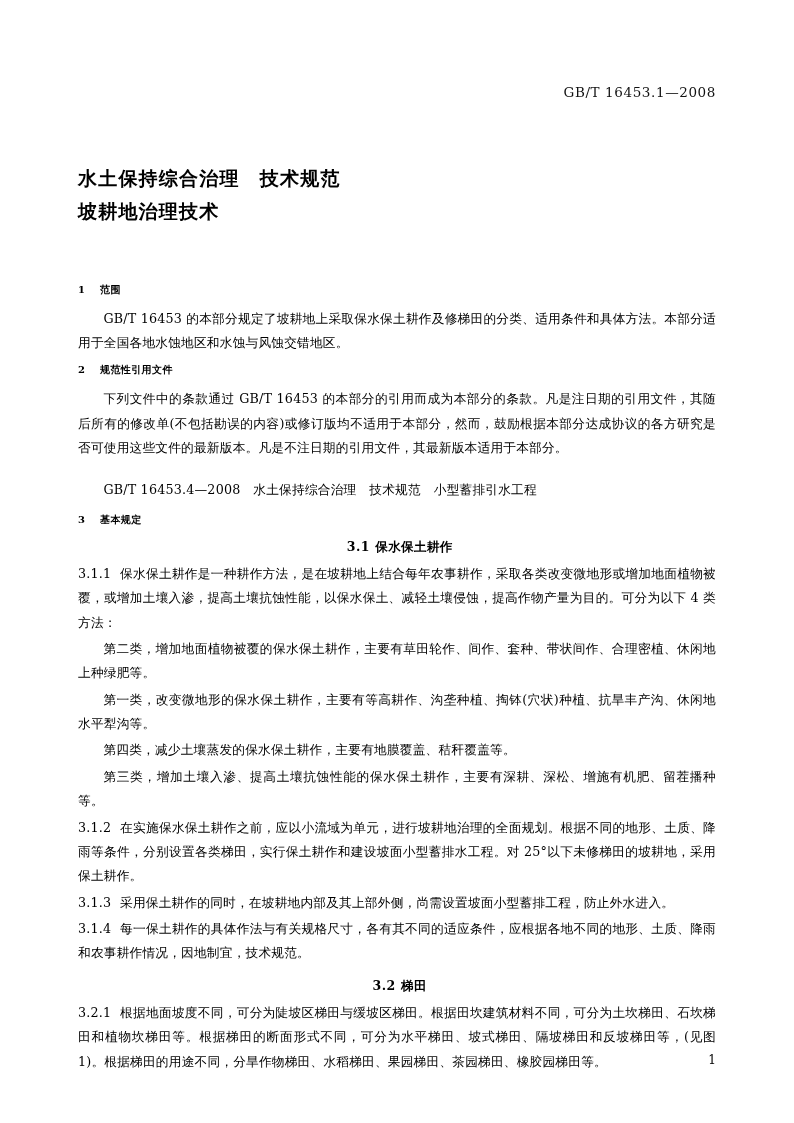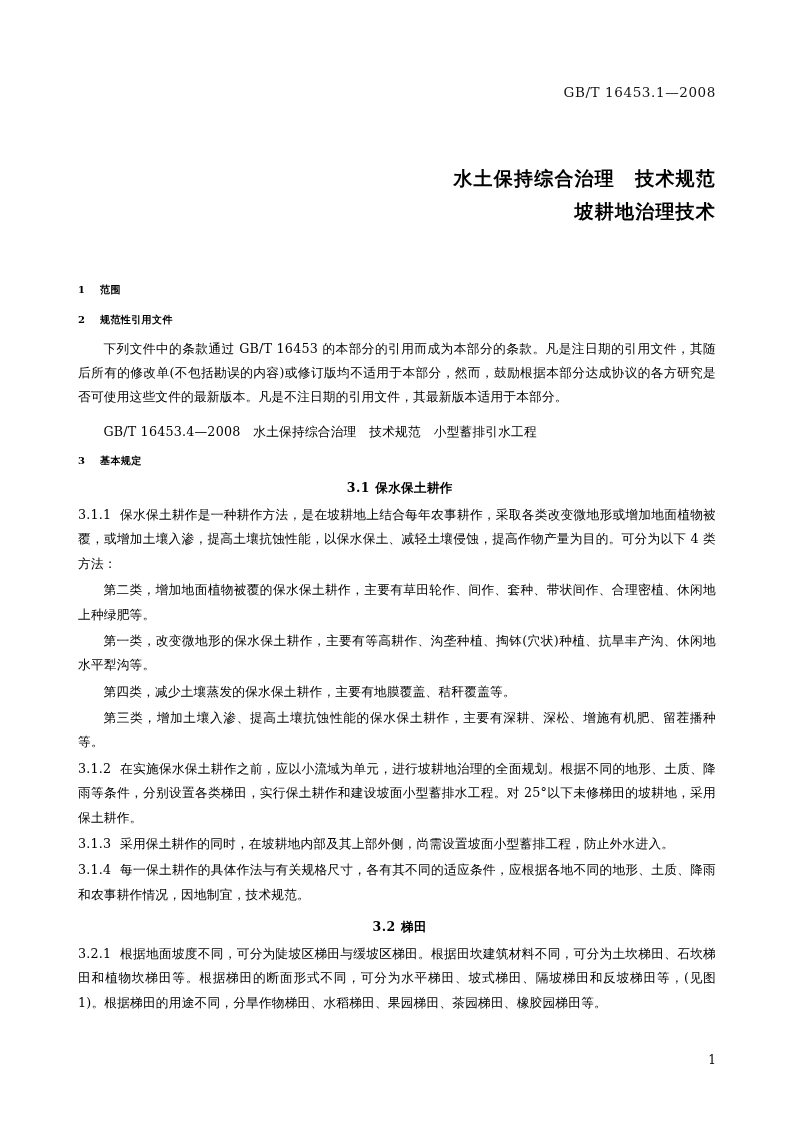--- a/index.html
+++ b/index.html
@@ -25,21 +25,21 @@
   }
   .header {
     text-align: right;
     font-size: 13.5px;
     letter-spacing: 0.6px;
     font-family: "DejaVu Serif", "Liberation Serif", serif;
     margin: 0 0 62px 0;
     color: #111;
   }
   .doc-title {
-    text-align: right;
+    text-align: left;
     font-size: 19px;
     font-weight: bold;
     letter-spacing: 1.2px;
     line-height: 1.75;
     margin: 0 0 54px 0;
   }
   .doc-title .line2 {
     display: block;
   }
   .sec-num-title {
@@ -76,21 +76,21 @@
   }
   p.hang {
     padding-left: 0;
   }
   p.hang .lbl {
     display: inline-block;
     min-width: 42px;
   }
   p.ref-line {
     text-indent: 2em;
-    margin-top: 10px;
+    margin-top: 18px;
     margin-bottom: 10px;
   }
   .page-number {
     position: absolute;
     right: 78px;
     bottom: 56px;
     font-size: 12px;
     font-family: "DejaVu Serif", "Liberation Serif", serif;
   }
   .spacer-sm { height: 6px; }
@@ -103,20 +103,21 @@
   <div class="header">GB/T 16453.1—2008</div>
 
   <div class="doc-title">
     <span>水土保持综合治理　技术规范</span>
     <span class="line2">坡耕地治理技术</span>
   </div>
 
   <div class="sec-num-title">
     <span class="num">1</span><span>范围</span>
   </div>
+  <p class="body indent">GB/T 16453 的本部分规定了坡耕地上采取保水保土耕作及修梯田的分类、适用条件和具体方法。本部分适用于全国各地水蚀地区和水蚀与风蚀交错地区。</p>
 
   <div class="spacer-sm"></div>
 
   <div class="sec-num-title">
     <span class="num">2</span><span>规范性引用文件</span>
   </div>
   <p class="body indent">下列文件中的条款通过 GB/T 16453 的本部分的引用而成为本部分的条款。凡是注日期的引用文件，其随后所有的修改单(不包括勘误的内容)或修订版均不适用于本部分，然而，鼓励根据本部分达成协议的各方研究是否可使用这些文件的最新版本。凡是不注日期的引用文件，其最新版本适用于本部分。</p>
   <p class="body ref-line">GB/T 16453.4—2008　水土保持综合治理　技术规范　小型蓄排引水工程</p>
 
   <div class="sec-num-title">

